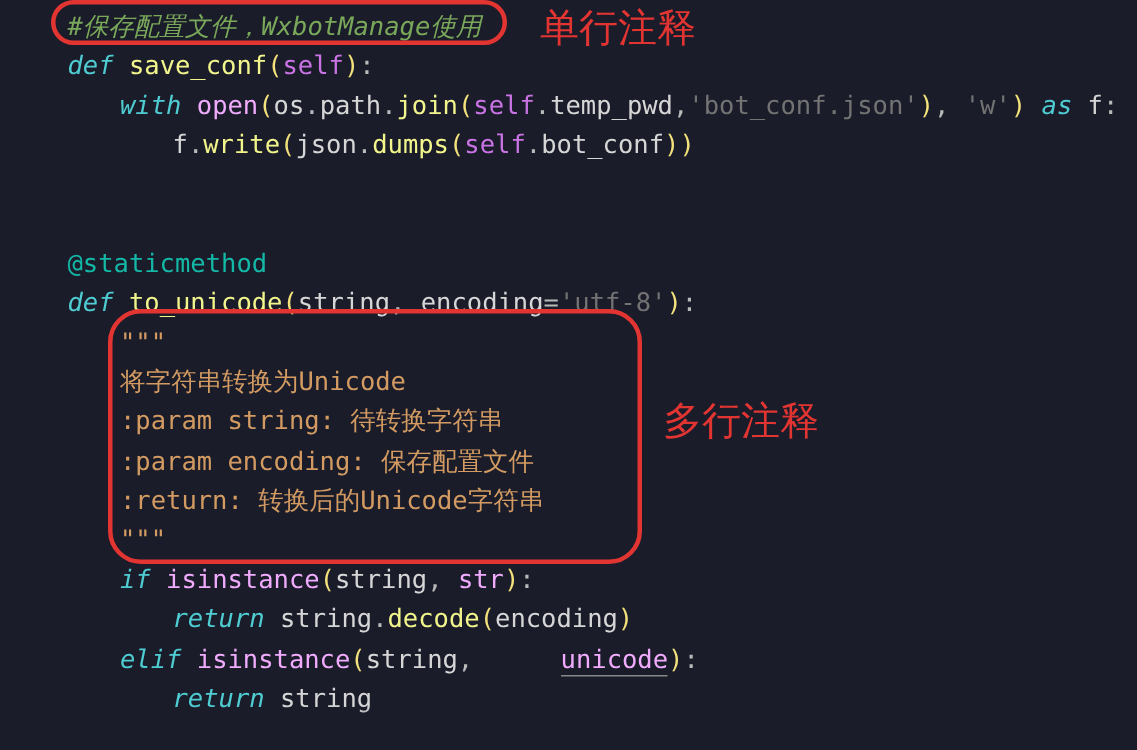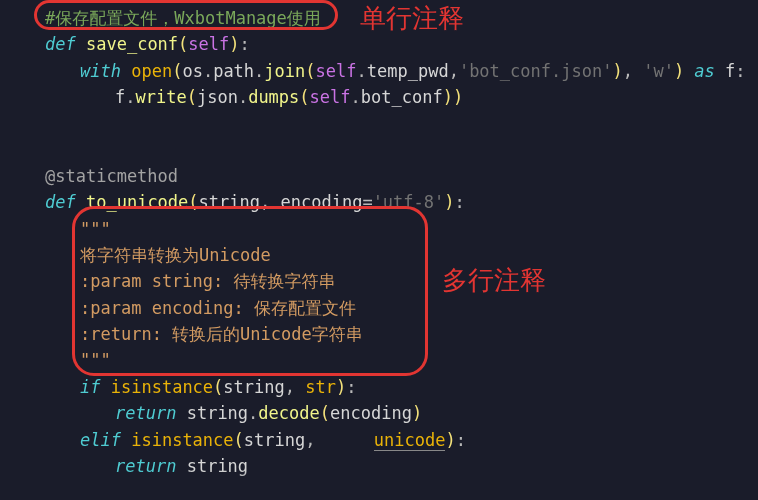--- a/index.html
+++ b/index.html
@@ -16,32 +16,32 @@
   }
   .editor {
     padding: 5px 0 0 0;
     position: relative;
   }
   .line { white-space: pre; }
   .indent1 { padding-left: 45px; }
   .indent2 { padding-left: 80px; }
   .indent3 { padding-left: 115px; }
 
-  .comment   { color: #7aa85a; }
+  .comment   { color: #7aa85a; font-style: italic; }
   .keyword   { color: #4fccd2; font-style: italic; }
   .funcname  { color: #f1f58b; }
   .ident     { color: #d6d6d6; }
   .punct     { color: #b9b9b9; }
   .paren     { color: #f3e17b; }
   .self      { color: #ca73e4; }
-  .builtin   { color: #eab308; }
+  .builtin   { color: #f0abfc; }
   .method    { color: #f1f58b; }
   .string    { color: #737373; }
   .docstring { color: #d39b62; }
-  .decorator { color: #a3a3a3; }
+  .decorator { color: #14b8a6; }
   .underline { border-bottom: 1px solid #888; margin-left: 48px; }
 
   .annotation {
     position: absolute;
     color: #e23532;
     font-family: "SimHei","Microsoft YaHei",sans-serif;
     font-size: 26px;
     font-weight: 500;
   }
   .marker-box {

